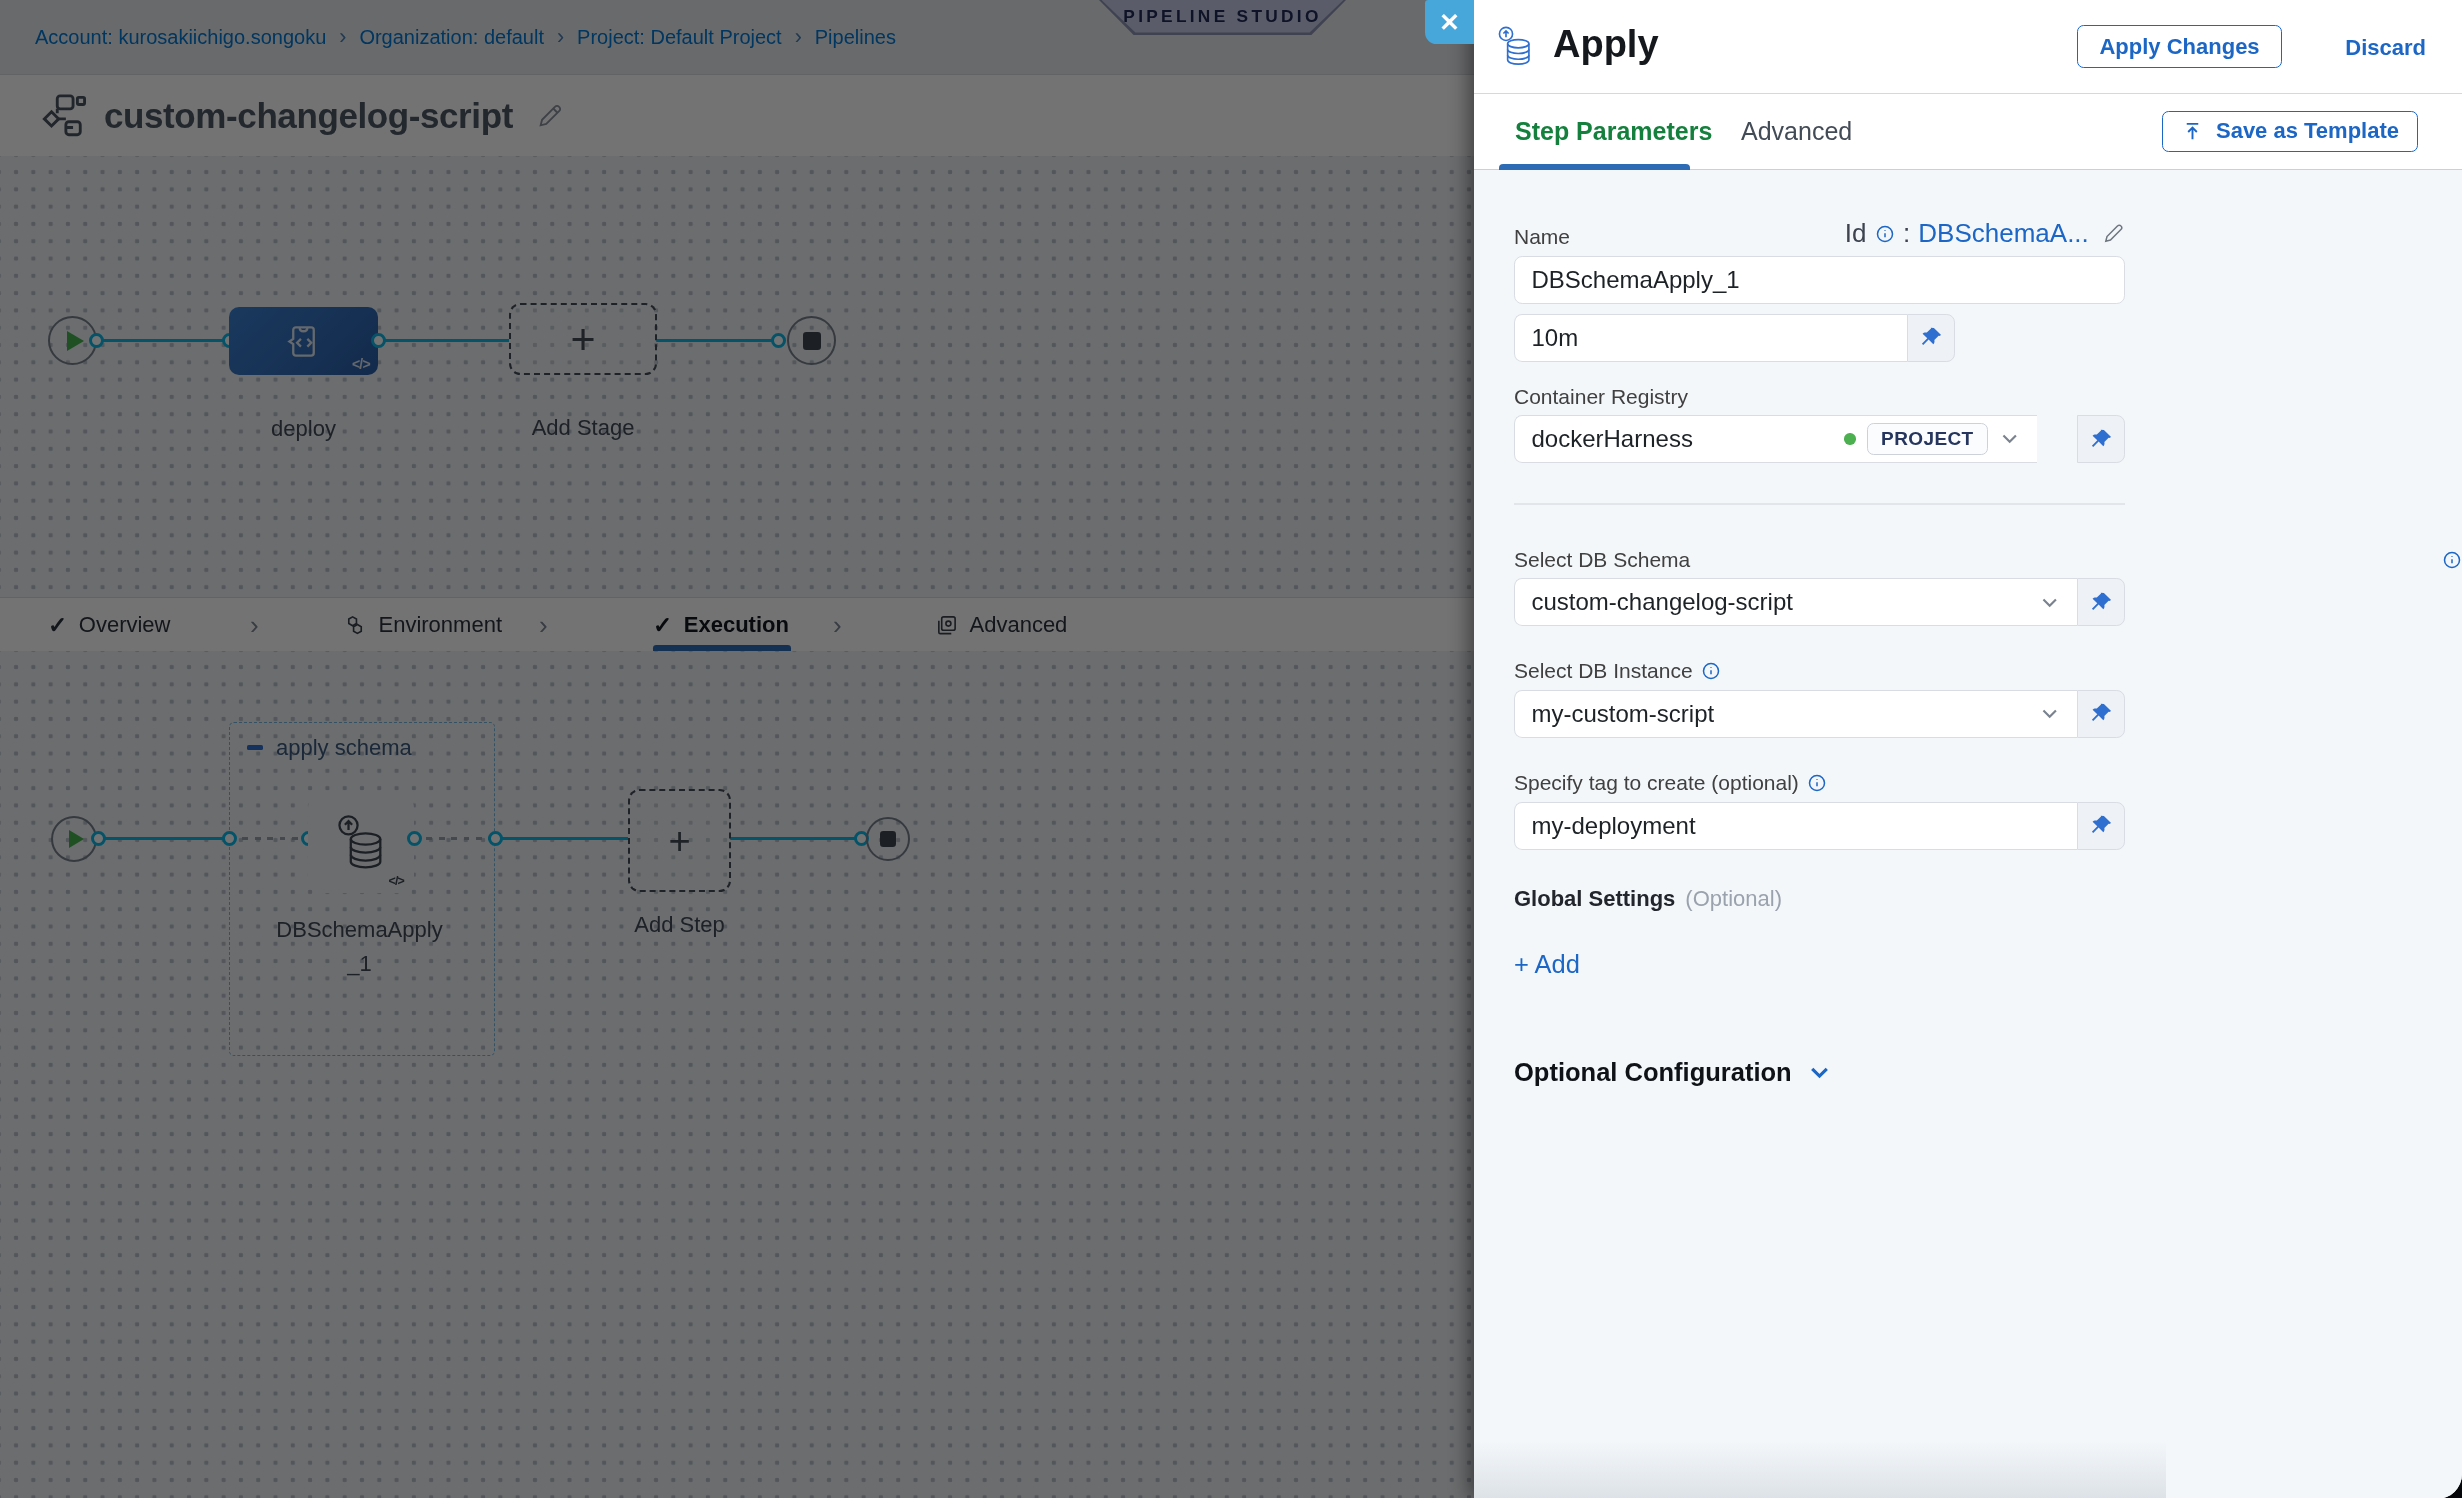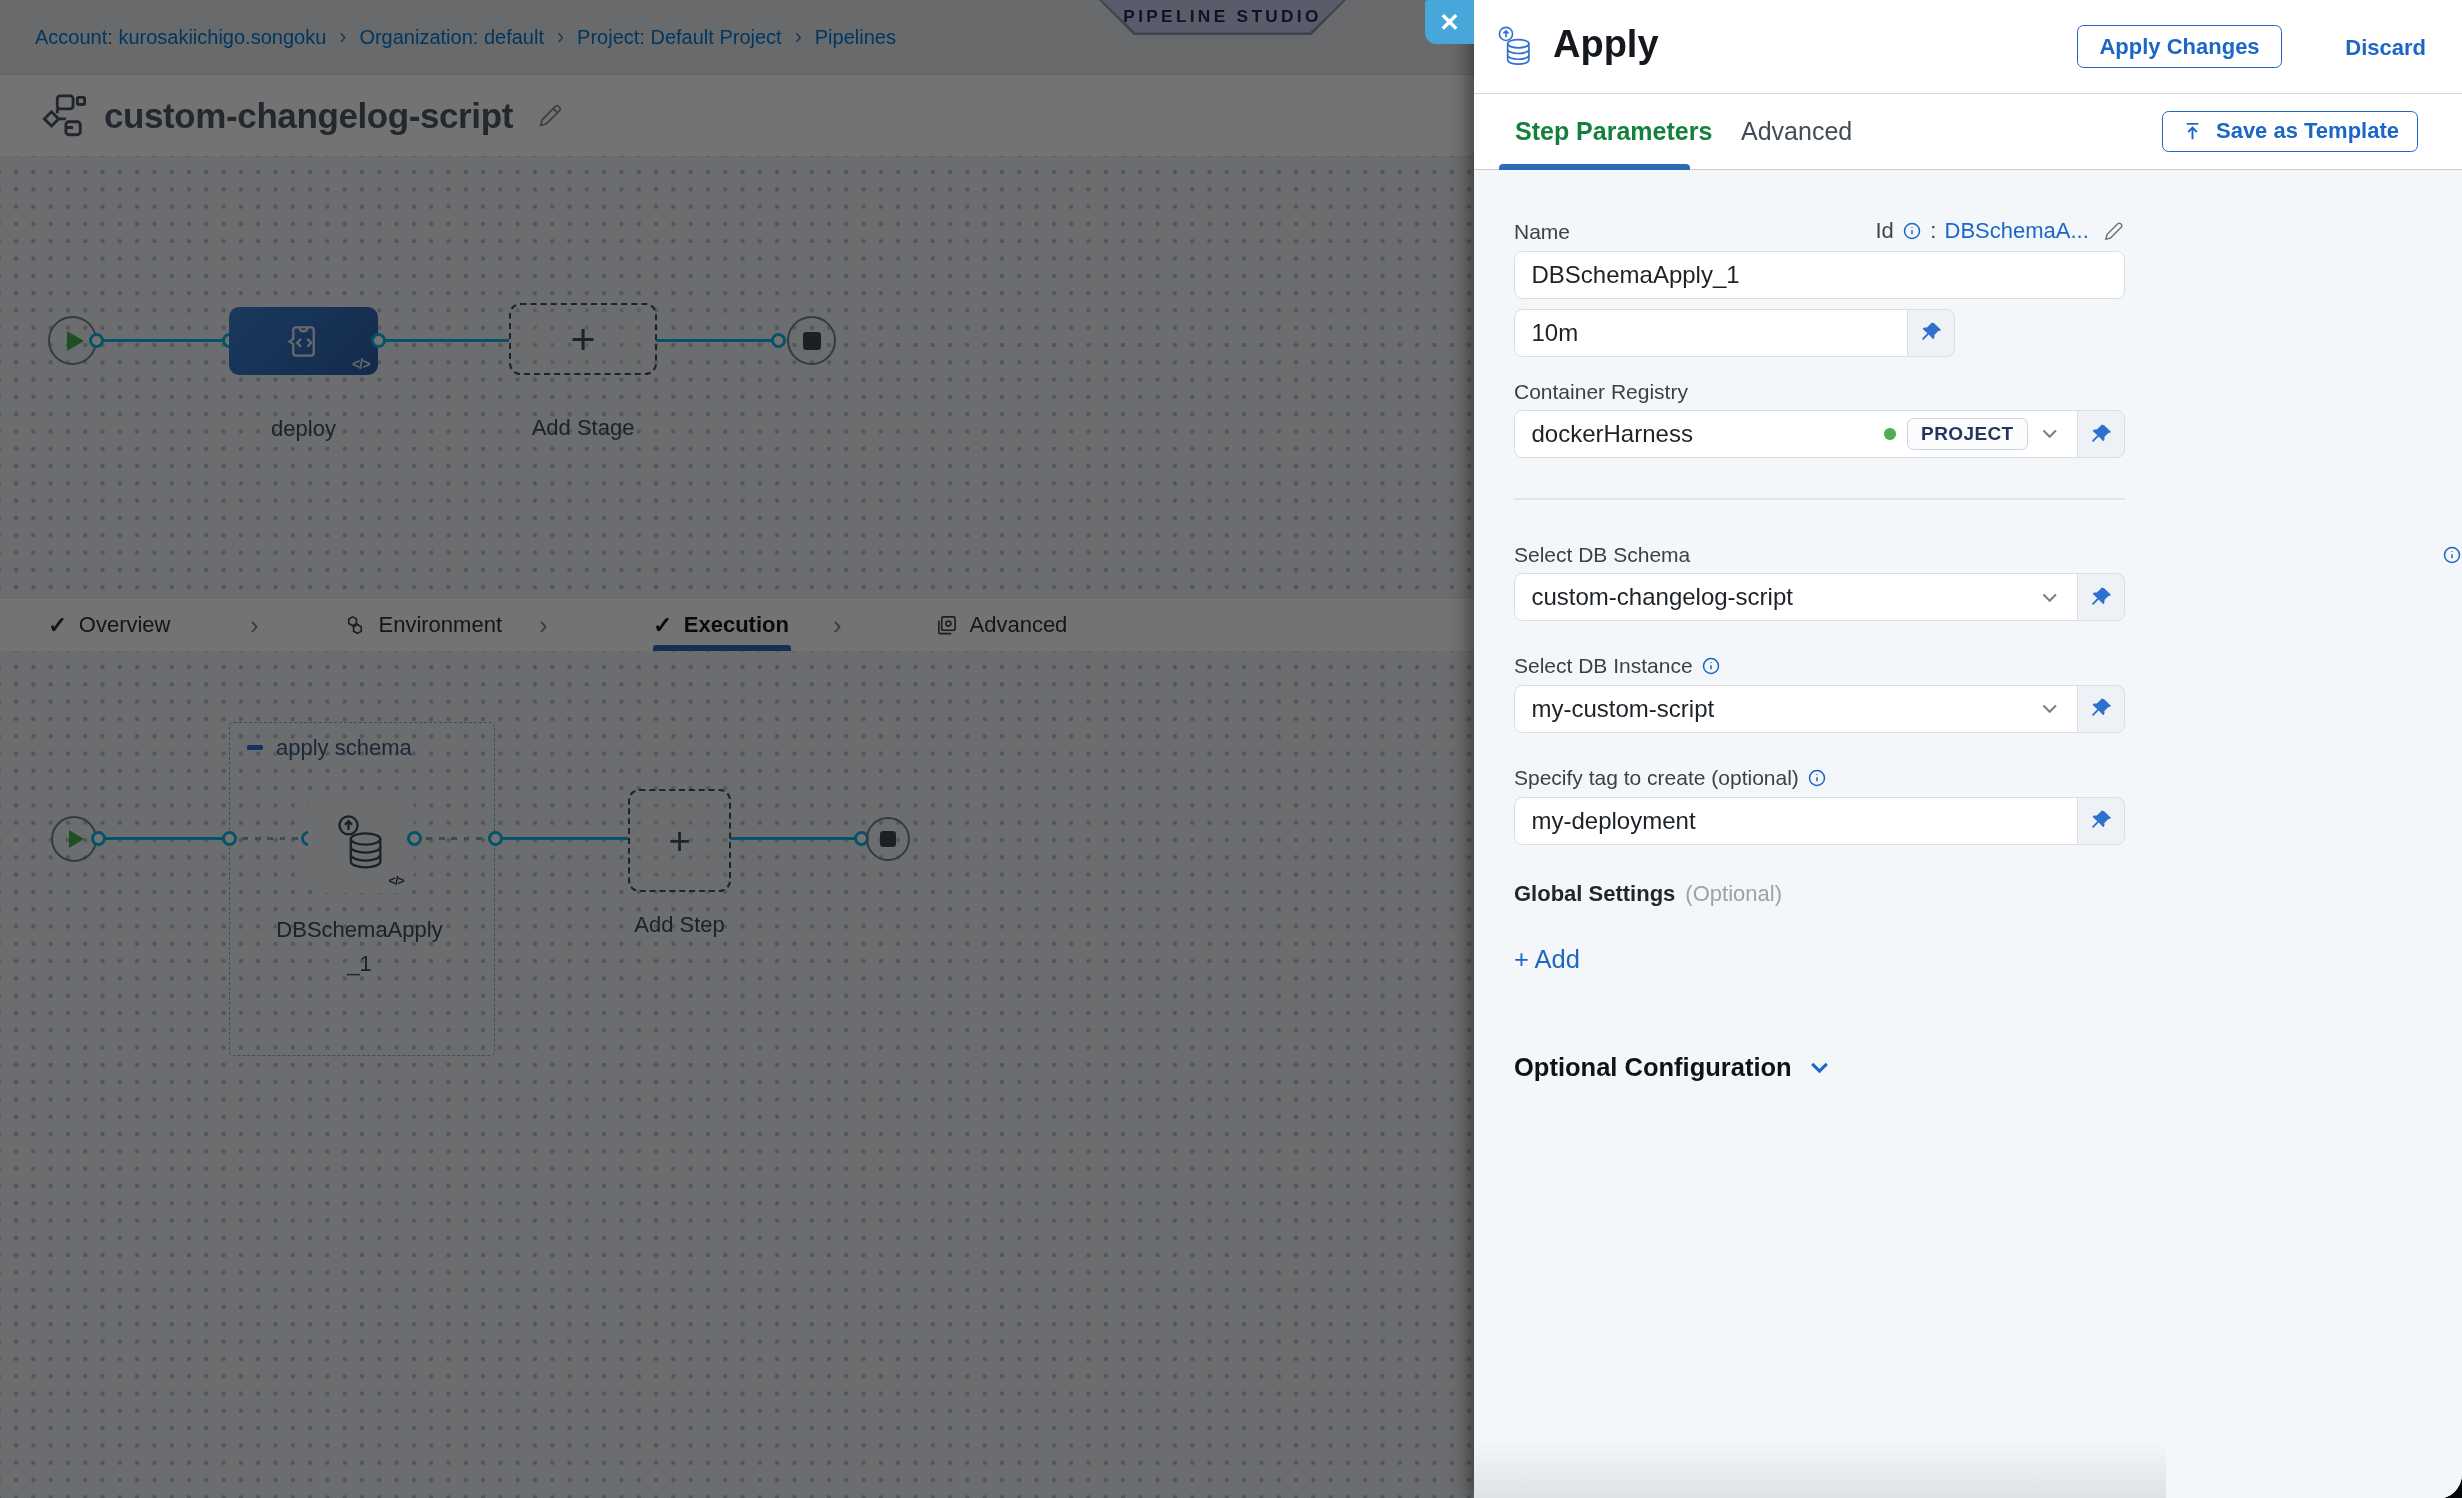--- a/index.html
+++ b/index.html
@@ -80,21 +80,21 @@
   .dunder{position:absolute;left:25px;bottom:-1.6px;width:191px;height:6.6px;background:#2d6bb5;border-radius:4.1px 4.1px 0 0;}
   .savebtn{position:absolute;right:44px;top:16.5px;height:41px;padding:0 18px;gap:11.5px;}
   .upicon{width:23px;height:23px;}
   .dbody{position:absolute;left:0;top:170px;width:100%;height:1329px;background:#f3f7fa;padding:48px 0 0 40px;
     border-bottom-right-radius:25px;overflow:hidden;}
   .dbody::after{content:"";position:absolute;left:0;bottom:0;width:70%;height:58px;
     background:linear-gradient(to bottom,rgba(0,0,0,0),rgba(120,130,145,0.18));}
   .fw{width:611px;}
   .lbl{font-size:21px;color:#404040;display:flex;align-items:center;gap:8.2px;}
   .heading{font-size:25.5px;font-weight:700;color:#0f1317;}
-  .idrow{display:flex;align-items:center;gap:8.2px;font-size:22px;color:#3d4450;}
+  .idrow{display:flex;align-items:center;gap:8.2px;font-size:26px;color:#3d4450;}
   .idlink{color:#1c66c5;}
   .inputbox{height:48px;background:#fff;border:1.6px solid #d9dde3;border-radius:8.2px;display:flex;align-items:center;
     padding:0 16.5px;font-size:24px;color:#1d2227;}
   .txt{border:none;outline:none;background:transparent;font-size:24px;color:#1d2227;width:100%;padding:0;}
   .withpin{display:flex;}
   .withpin .inputbox{flex:1;border-radius:8.2px 0 0 8.2px;border-right:none;}
   .pin{width:48px;background:#eef1f5;border:1.6px solid #d9dde3;border-radius:0 8.2px 8.2px 0;
     display:flex;align-items:center;justify-content:center;}
   .pinicon{width:23px;height:23px;color:#2f6fd0;}
   .chev{width:21.4px;height:21.4px;color:#79828e;flex:none;}
@@ -329,21 +329,21 @@
           </div>
         <div class="pin">
           <svg class="pinicon" viewBox="0 0 24 24" fill="currentColor">
             <path d="M14.5 2l7.5 7.5-1.8 1-.8-.2-4.4 4.4c.4 1.8-.1 3.4-1.1 4.4L9 14.2l-5.6 5.6L2 18.4 7.6 12.8 2.7 8c1-1 2.6-1.5 4.4-1.1l4.4-4.4-.2-.8L14.5 2z"></path>
           </svg>
         </div>
       </div>
 
 
       <div class="lbl" style="margin-top:23px;">Container Registry</div>
-      <div class="withpin fw" style="margin-top:6.6px;">
+      <div class="withpin fw" style="margin-top:6.6px;gap:40px;">
         <div class="inputbox">
           <span>dockerHarness</span>
           <span class="spacer"></span>
           <span class="gdot"></span>
           <span class="pill" style="margin:0 11.5px;">PROJECT</span>
           <svg class="chev svgstroke" viewBox="0 0 24 24" stroke-width="2.4">
               <path d="M5 8.5l7 7 7-7"></path>
             </svg>
         </div>
         <div class="pin">

